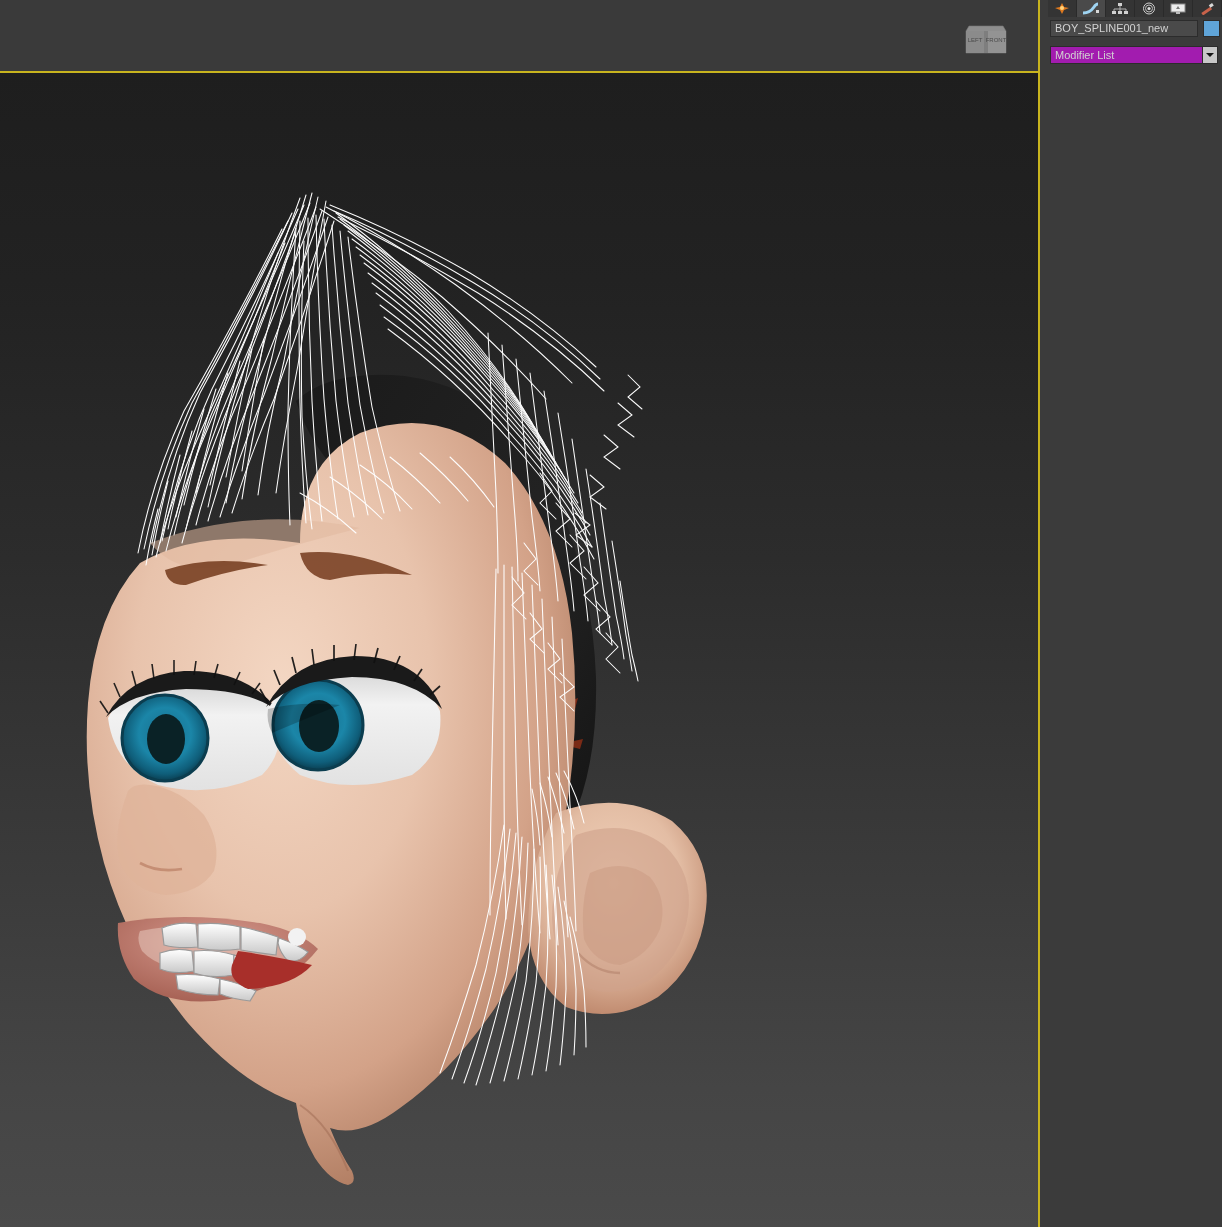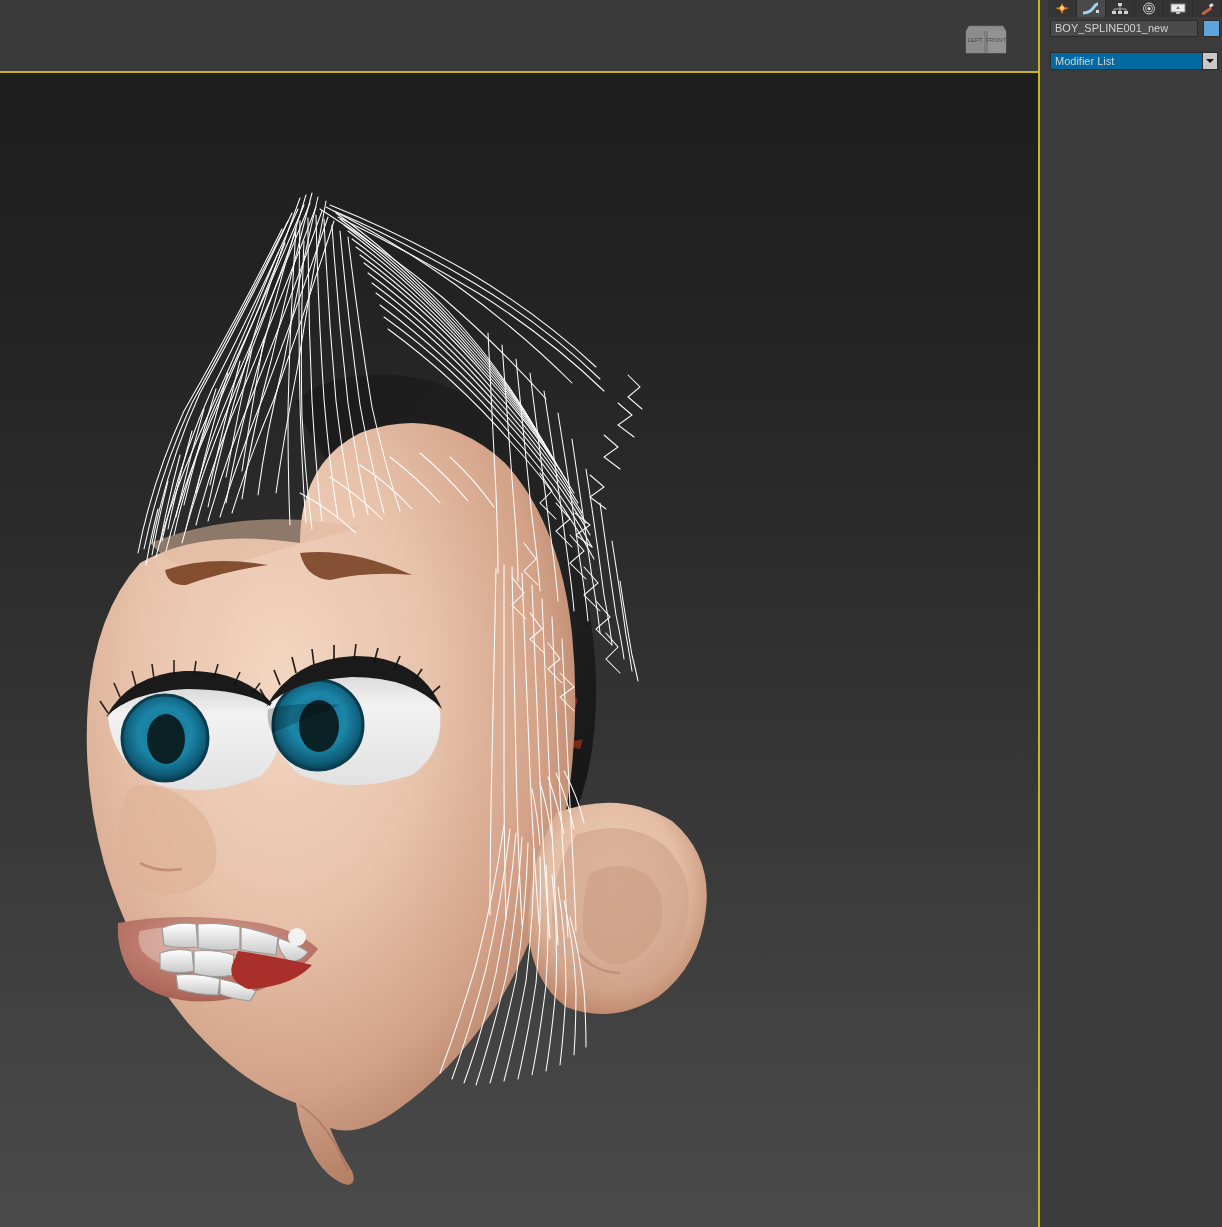--- a/index.html
+++ b/index.html
@@ -63,22 +63,22 @@
     background:#4a4a4a; border:1px solid #2c2c2c;
     color:#d2d2d2; font-size:11px; line-height:15px;
     padding-left:4px; white-space:nowrap; overflow:hidden;
   }
   #color-swatch {
     position:absolute; left:153px; top:0; width:17px; height:17px;
     background:#5fa4d8; border:1px solid #2c2c2c;
   }
 
   #modlist-row {
-    position:absolute; left:10px; top:52px; width:168px; height:18px;
-    background:#0369a1; border:1px solid #2c2c2c;
+    position:absolute; left:10px; top:46px; width:168px; height:18px;
+    background:#a21caf; border:1px solid #2c2c2c;
   }
   #modlist-label {
     position:absolute; left:4px; top:1px;
     color:#d2d2d2; font-size:11px; line-height:15px;
   }
   #modlist-arrow {
     position:absolute; right:0px; top:0px; width:15px; height:16px;
     background:#c8c8c8; border-left:1px solid #2c2c2c;
     display:flex; align-items:center; justify-content:center;
   }

